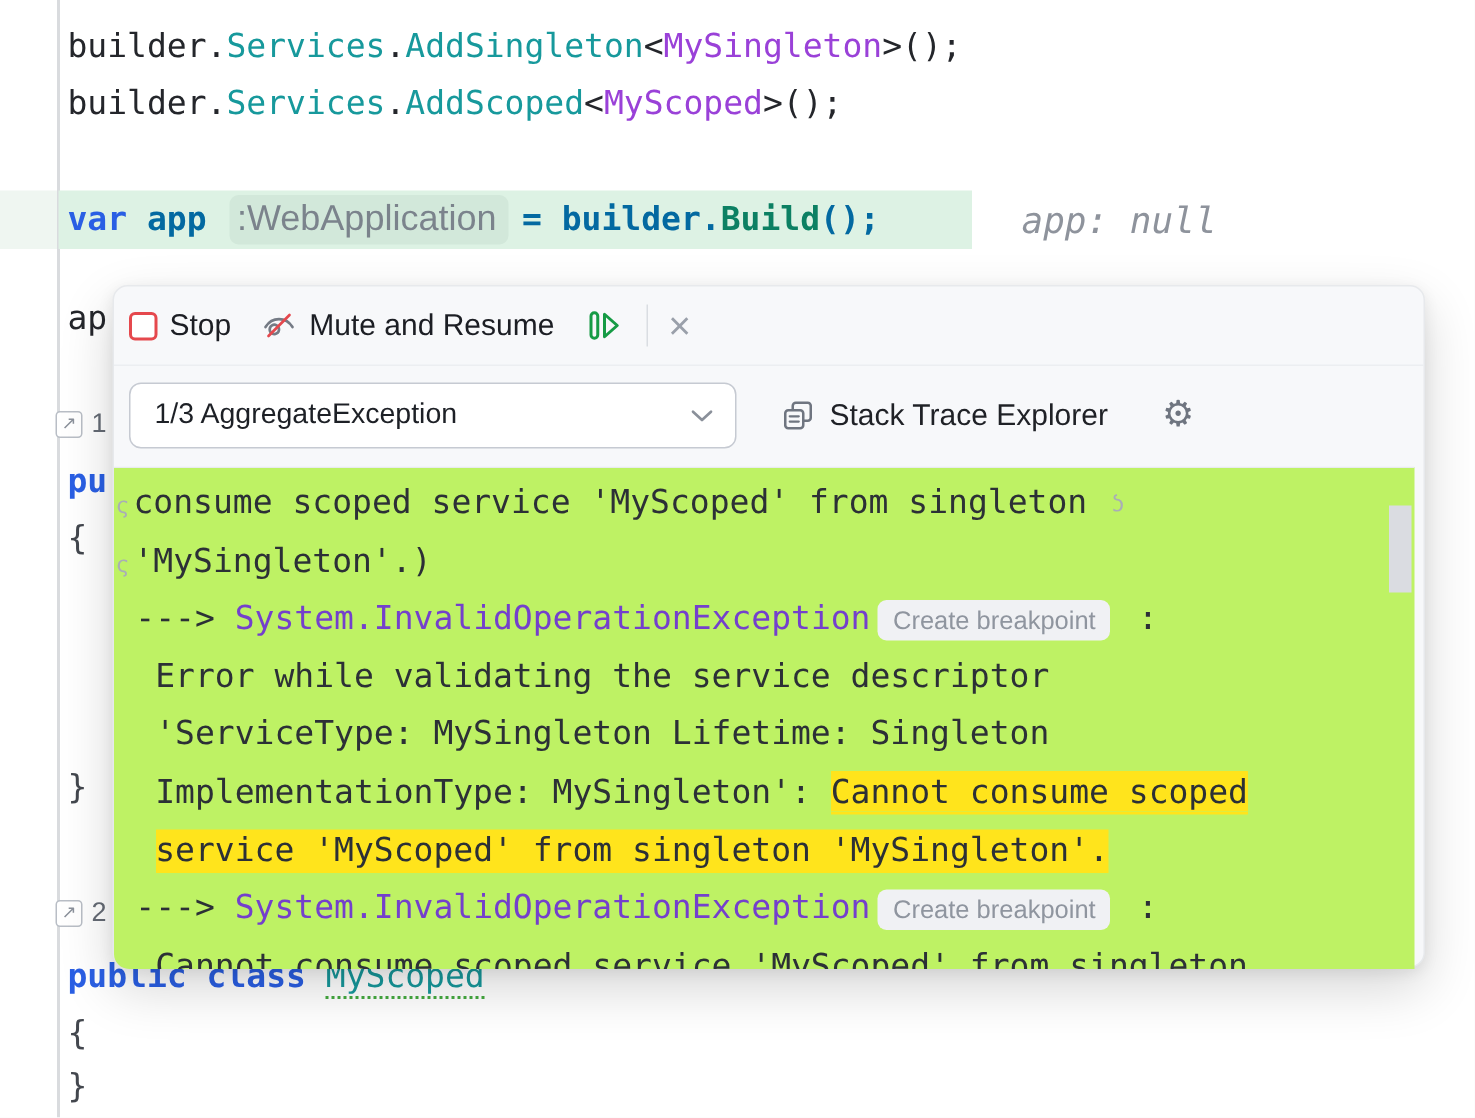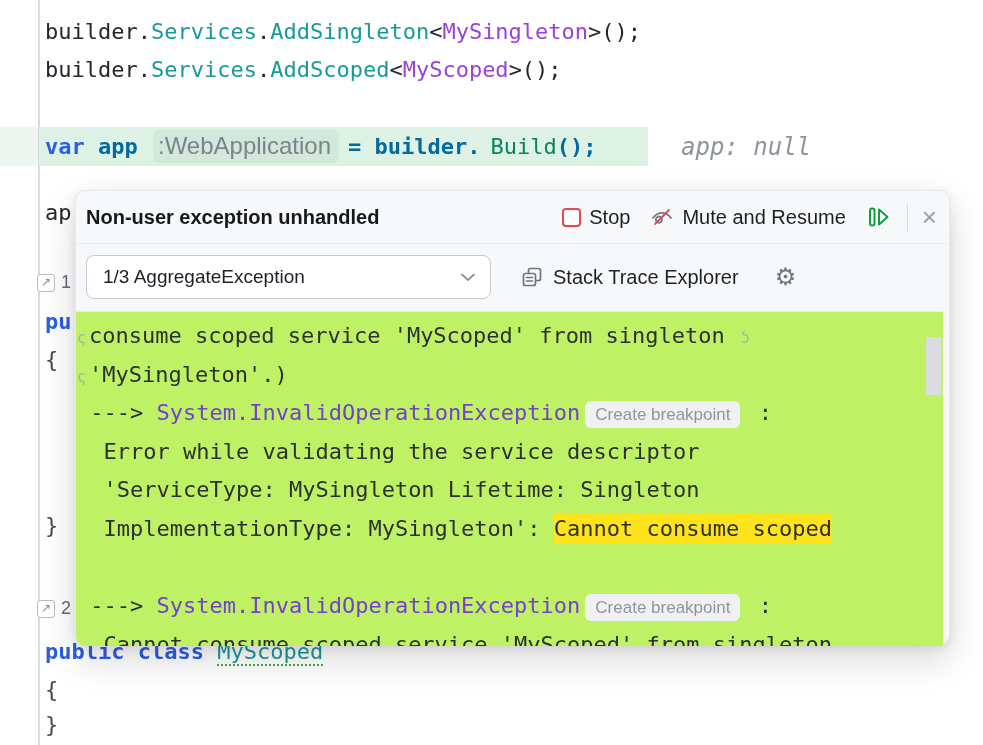--- a/index.html
+++ b/index.html
@@ -24,21 +24,21 @@
   .gm-box { width:18px; height:18px; border:1.5px solid #b9bec6; border-radius:3px; color:#8b919b;
             font-size:12px; line-height:15px; text-align:center; background:#fff; }
   .gm-num { font-size:18px; color:#656b75; }
 
   
   .sg-t  { color:#24262b; }
   .sg-m  { color:#17999c; }
   .sg-g  { color:#9a41d8; }
   .sg-k  { color:#2a5fe4; font-weight:bold; }
   .sg-b  { color:#0369a1; font-weight:bold; }
-  .sg-gb { color:#0c8063; font-weight:normal;margin-left:10px; }
+  .sg-gb { color:#0c8063; font-weight:bold; }
   .sg-cls{ color:#17999c; border-bottom:2px dotted #44a93f; }
   .sg-inlay { font-family:"Liberation Sans", sans-serif; font-size:24px; color:#7b838c;
               background:#d2e8da; border-radius:6px; padding:2px 8px 3px 5px; margin-right:9px; margin-left:2px; }
 
   
   .popup { position:absolute; left:75px; top:190px; width:875px; height:455px;
            background:#f7f8fa; border:1px solid #e7e9ec; border-radius:10px;
            box-shadow:0 14px 36px rgba(0,0,0,.16), 0 3px 10px rgba(0,0,0,.08); z-index:10; }
   .p-header { height:53px; display:flex; align-items:center; padding:0 12px 0 10px; border-bottom:1px solid #eceef1; }
   .p-title { font-size:20px; font-weight:bold; color:#16181d; flex:1; }
@@ -100,21 +100,20 @@
     <span class="gm-num">2</span>
   </div>
 
   <div class="code-line" style="top:638px;"><span class="sg-k">public class </span><span class="sg-cls">MyScoped</span></div>
   <div class="code-line brace" style="top:676px;">{</div>
   <div class="code-line brace" style="top:711px;">}</div>
 </div>
 
 <div class="popup">
   <div class="p-header">
-    <div class="p-title">Non-user exception unhandled</div>
 
     <div class="hbtn">
       <span class="stop-sq"></span>
       <span>Stop</span>
     </div>
 
     <div class="hbtn hgap">
       <span>
         <svg width="24" height="24" viewBox="0 0 24 24" fill="none">
           <path d="M3 13c2.2-3.4 5.4-5.2 9-5.2s6.8 1.8 9 5.2" stroke="#757b85" stroke-width="1.8" stroke-linecap="round"></path>
@@ -162,18 +161,18 @@
     <div class="gear">⚙</div>
   </div>
 
   <div class="trace-panel">
     <div class="trace-line"><span class="ic-soft-wrap-start"></span><span class="sg-tr">consume scoped service 'MyScoped' from singleton </span><span class="ic-soft-wrap-end"></span></div>
     <div class="trace-line"><span class="ic-soft-wrap-start"></span><span class="sg-tr">'MySingleton'.)</span></div>
     <div class="trace-line"><span class="sg-tr"> ---&gt; </span><span class="sg-ex">System.InvalidOperationException</span><span class="sg-pill">Create breakpoint</span><span class="sg-tr"> :</span></div>
     <div class="trace-line"><span class="sg-tr">  Error while validating the service descriptor</span></div>
     <div class="trace-line"><span class="sg-tr">  'ServiceType: MySingleton Lifetime: Singleton</span></div>
     <div class="trace-line"><span class="sg-tr">  ImplementationType: MySingleton': </span><span class="sg-hl">Cannot consume scoped</span></div>
-    <div class="trace-line"><span class="sg-tr">  </span></div>
+    <div class="trace-line"><span class="sg-tr">  </span><span class="sg-hl">service 'MyScoped' from singleton 'MySingleton'.</span></div>
     <div class="trace-line"><span class="sg-tr"> ---&gt; </span><span class="sg-ex">System.InvalidOperationException</span><span class="sg-pill">Create breakpoint</span><span class="sg-tr"> :</span></div>
     <div class="trace-line"><span class="sg-tr">  Cannot consume scoped service 'MyScoped' from singleton</span></div>
     <div class="scroll-thumb"></div>
   </div>
 </div>
 
 </body></html>

